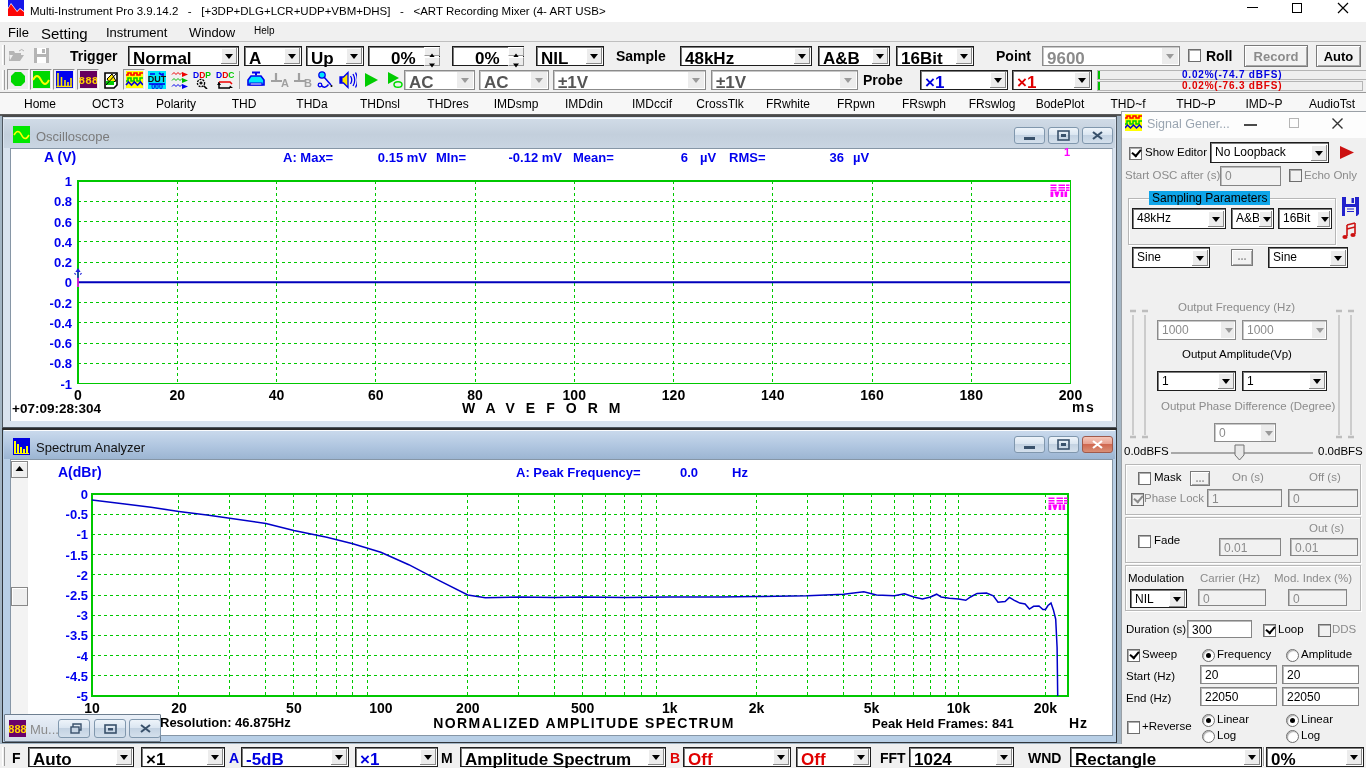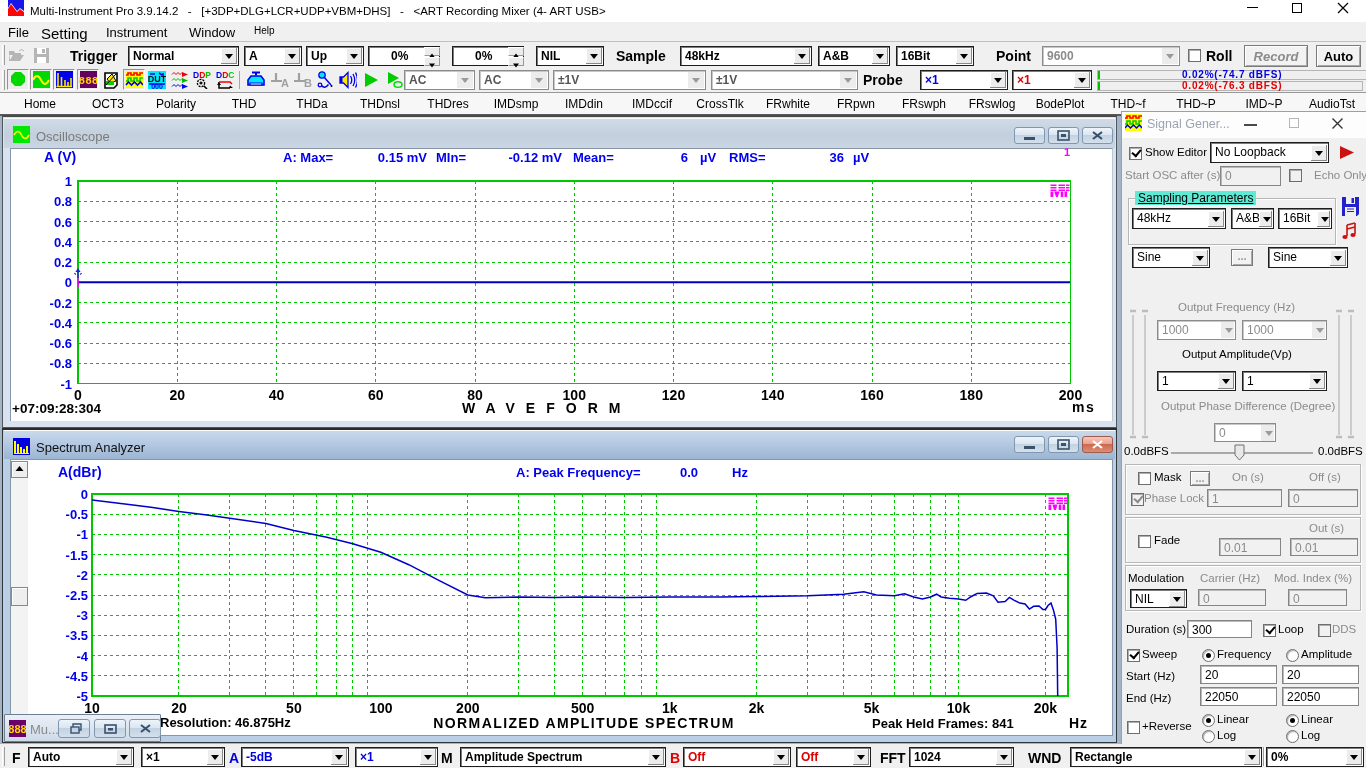--- a/index.html
+++ b/index.html
@@ -2,21 +2,21 @@
 <html><head>
 <meta charset="utf-8">
 <style>
 *{margin:0;padding:0;box-sizing:border-box;}
 html,body{width:1366px;height:768px;overflow:hidden;}
 body{font-family:"Liberation Sans",sans-serif;position:relative;background:#f0f0f0;font-size:12px;}
 .abs{position:absolute;}
 .b{font-weight:bold;}
 
 .cb{position:absolute;height:20px;background:#fff;border:1px solid #1d1d1d;box-shadow:inset 1px 1px 0 #7c7c7c;}
-.cb .t{position:absolute;left:4px;top:2px;font-weight:bold;font-size:12px;white-space:nowrap;}
+.cb .t{position:absolute;left:4px;top:2px;font-weight:bold;font-size:17px;white-space:nowrap;}
 .cb .a{position:absolute;right:1px;top:1px;width:16px;height:16px;background:#ececec;border-right:1px solid #888;border-bottom:1px solid #888;box-shadow:inset 1px 1px 0 #fff;}
 .cb .a:after{content:"";position:absolute;left:4px;top:6px;border:4px solid transparent;border-top:5px solid #000;}
 .cb.dis{border-color:#8b8b8b;box-shadow:inset 1px 1px 0 #c7c7c7;background:#fff;}
 .cb.dis .t{color:#8b8b8b;font-weight:bold;}
 .cb.dis .a{background:#ececec;border:none;box-shadow:none;}
 .cb.dis .a:after{border-top-color:#9a9a9a;}
 
 .inp{position:absolute;height:20px;background:#fff;border:1px solid #858585;box-shadow:inset 1px 1px 0 #b9b9b9;font-size:13px;padding:2px 0 0 4px;white-space:nowrap;}
 .inp.dis{color:#8b8b8b;background:#f1f1f1;}
 
@@ -24,21 +24,21 @@
 
 .ck{position:absolute;width:13px;height:13px;background:#fff;border:1px solid #6e6e6e;box-shadow:inset 1px 1px 0 #adadad;}
 .ck.c:after{content:"";position:absolute;left:2px;top:1px;width:7px;height:4px;border-left:2px solid #000;border-bottom:2px solid #000;transform:rotate(-50deg);}
 .ck.dis{background:#f1f1f1;}
 .ck.dis:after{border-color:#8b8b8b;}
 
 .rd{position:absolute;width:13px;height:13px;border-radius:50%;background:#fff;border:1px solid #6e6e6e;box-shadow:inset 1px 1px 1px #adadad;}
 .rd.c:after{content:"";position:absolute;left:3px;top:3px;width:5px;height:5px;border-radius:50%;background:#000;}
 
 .grp{position:absolute;border:1px solid #b7b7b7;box-shadow:1px 1px 0 #fff, inset 1px 1px 0 #fff;}
-.grp .gl{position:absolute;top:-8px;left:6px;background:#5eead4;padding:0 3px;font-size:13px;text-decoration:underline;}
+.grp .gl{position:absolute;top:-8px;left:20px;background:#0ea5e9;padding:0 3px;font-size:13px;}
 .gray{color:#8b8b8b;}
 .lbl{position:absolute;font-size:13px;white-space:nowrap;}
 #siggen{font-size:11.5px;}
 #siggen .cb .t{font-size:12px;font-weight:normal;}
 #siggen .inp{font-size:12px;}
 #siggen .lbl{font-size:11.5px;}
 #siggen .grp .gl{font-size:12px;}
 
 .wbtn{position:absolute;width:31px;height:17px;border:1px solid #8097ad;border-radius:3px;background:linear-gradient(#eef4fa,#dbe6f1 45%,#c3d2e2 50%,#d4e0ec);}
 .wbtn svg{position:absolute;left:0;top:0;}
@@ -129,21 +129,21 @@
     <span class="t">16Bit</span>
     <span class="a"></span>
   </div>
 <div class="abs b" style="left:996px;top:48px;font-size:14px;">Point</div>
 <div class="cb dis" style="left:1042px;top:46px;width:138px;">
     <span class="t">9600</span>
     <span class="a"></span>
   </div>
 <div class="ck" style="left:1188px;top:49px;"></div>
 <div class="abs b" style="left:1206px;top:48px;font-size:14px;">Roll</div>
-<div class="btn" style="left:1244px;top:45px;width:64px;color:#8b8b8b;font-style:italic;">Record</div>
+<div class="btn" style="left:1244px;top:45px;width:64px;color:#8b8b8b;">Record</div>
 <div class="btn" style="left:1316px;top:45px;width:45px;">Auto</div>
 
 <div class="abs" style="left:0;top:68px;width:1366px;height:25px;background:#f0f0f0;border-bottom:1px solid #989898;"></div>
 <div class="abs" style="left:2px;top:70px;width:3px;height:20px;border-left:1px solid #fff;border-right:1px solid #9d9d9d;"></div>
 <div id="icons2">
 <style>.ib{position:absolute;top:69px;width:22px;height:21px;}
 .ib.pr{border:1px solid #939393;border-bottom-color:#fdfdfd;border-right-color:#fdfdfd;background:#ededed;}
 .ib svg{position:absolute;left:2px;top:2px;}
 .ib.pr svg{left:1px;top:1px;}</style>
 
@@ -601,21 +601,21 @@
       <span class="t" style="font-weight:normal;">No Loopback</span>
       <span class="a" style="top:2px;"></span>
     </div>
  <svg class="abs" style="left:216px;top:33px" width="18" height="15">
       <path d="M2 1 L16 7.5 L2 14 Z" fill="#cc1111"></path>
     </svg>
  
  <div class="lbl gray" style="left:3px;top:57px;">Start OSC after (s)</div>
  <div class="inp dis" style="left:98px;top:54px;width:61px;height:20px;">0</div>
  <div class="ck dis" style="left:167px;top:57px;"></div>
- <div class="lbl gray" style="left:192px;top:57px;">Echo Only</div>
+ <div class="lbl gray" style="left:182px;top:57px;">Echo Only</div>
  
  <div class="grp" style="left:6px;top:86px;width:208px;height:47px;">
       <span class="gl">Sampling Parameters</span>
     </div>
  <div class="cb" style="left:10px;top:96px;width:94px;height:21px;">
       <span class="t" style="font-weight:normal;">48kHz</span>
       <span class="a" style="top:2px;"></span>
     </div>
  <div class="cb" style="left:109px;top:96px;width:43px;height:21px;">
       <span class="t" style="font-weight:normal;">A&amp;B</span>

